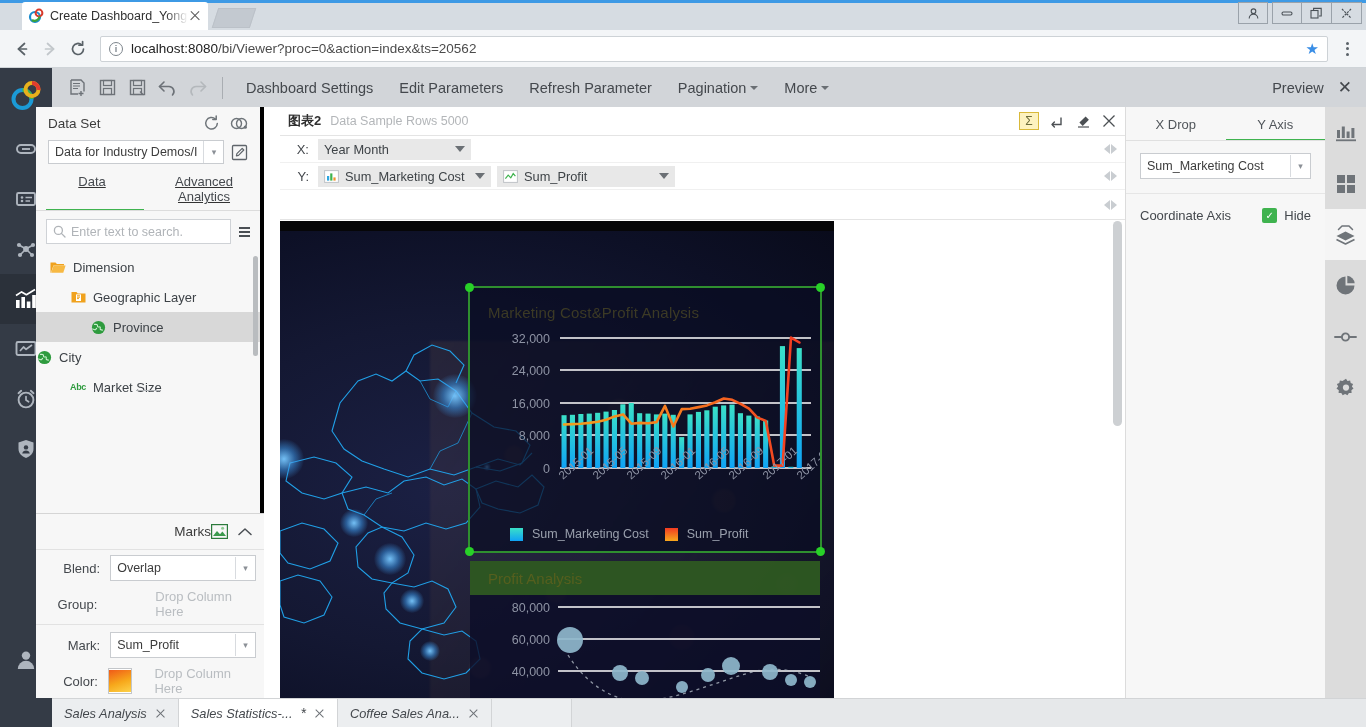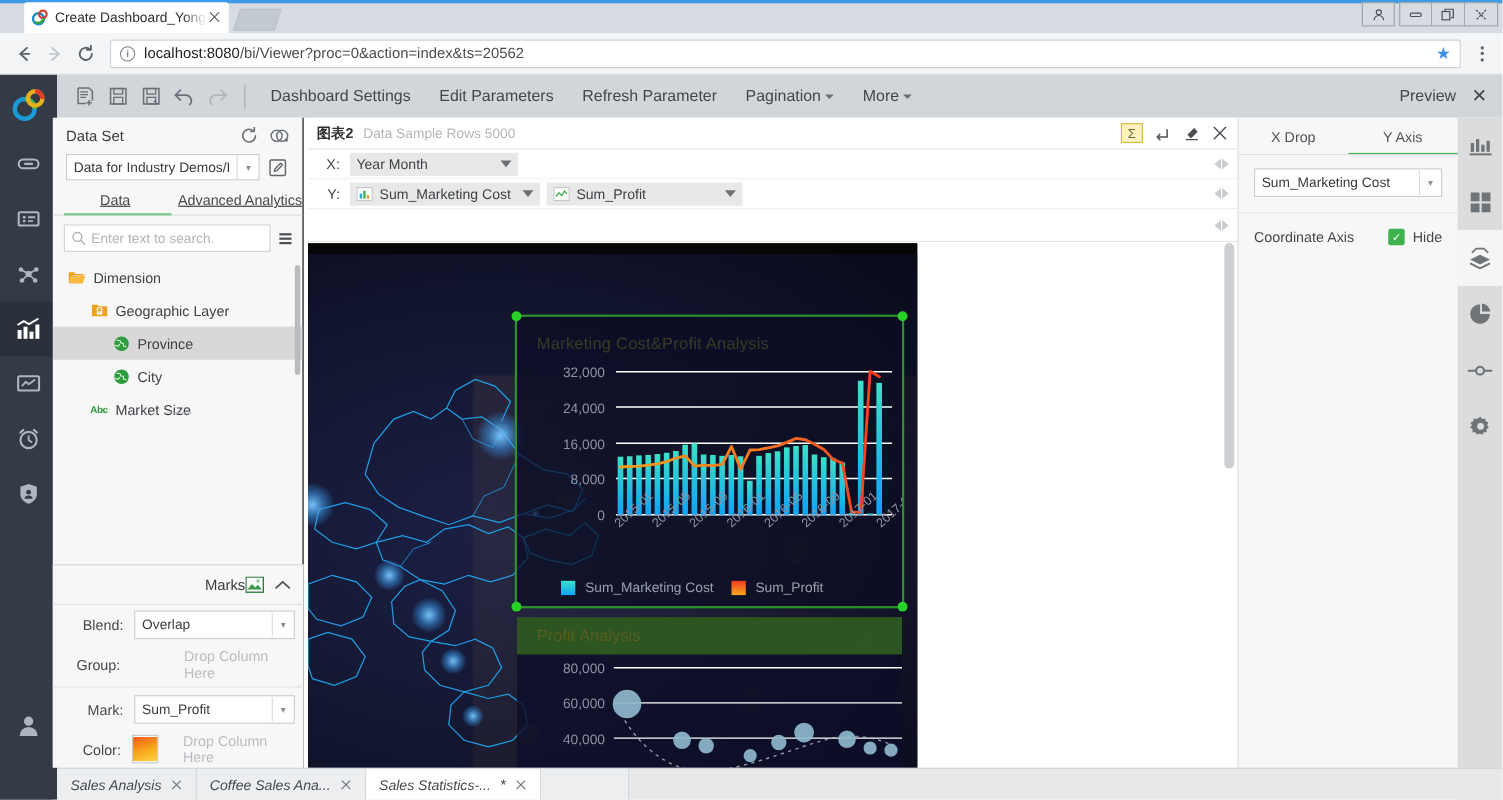--- a/index.html
+++ b/index.html
@@ -100,22 +100,22 @@
     font-size:14.5px; color:#44484d; padding:0 13px; height:39px;
     display:flex; align-items:center; gap:4px; cursor:pointer;
   }
   .caret { width:0;height:0;border-left:4px solid transparent;border-right:4px solid transparent;border-top:4px solid #6a6f74; }
   .tb-right { margin-left:auto; display:flex; align-items:center; gap:14px; padding-right:14px;}
   .tb-preview { font-size:14.5px; color:#44484d; cursor:pointer;}
   .tb-close { font-size:17px; color:#44484d; cursor:pointer; }
 
   
   .datapanel {
-    position:absolute; top:39px; left:48px; width:228px; height:620px;
-    background:#f7f7f7; border-right:1px solid #000000;
+    position:absolute; top:39px; left:36px; width:228px; height:620px;
+    background:#f7f7f7; border-right:4px solid #000000;
   }
   .dp-head { display:flex; align-items:center; padding:8px 12px 4px 12px; }
   .dp-title { font-size:13.5px; color:#3c3c3c; flex:1 1 auto; }
   .dp-ic { color:#6e7479; margin-left:10px; display:flex; }
   .dp-select-row { display:flex; align-items:center; padding:4px 12px 0 12px; gap:6px; }
   .sel-box {
     flex:1 1 auto; height:24px; background:#fff; border:1px solid #c9ccd0; display:flex; align-items:center;
   }
   .sel-text { flex:1 1 auto; padding:0 6px; font-size:12.5px; color:#3c3c3c; white-space:nowrap; overflow:hidden; }
   .sel-arrow {
@@ -539,21 +539,21 @@
         <div class="tree-row sel" style="padding-left:54px;">
           <span class="tree-ic">
             <svg width="15" height="15" viewBox="0 0 15 15">
                 <circle cx="7.5" cy="7.5" r="6.6" fill="#2e9b3e"></circle>
                 <path d="M3 4.2c1.3.6 2.2-.3 3.2.5.8.6-.2 1.6.7 2.2.9.6 1.7-.6 2.3.2.6.8-.6 1.7.2 2.4.7.6 1.9.1 2.3 1" fill="none" stroke="#caf0cd" stroke-width="1.1"></path>
                 <path d="M1.3 9.1c1.4-.4 2.2 1 3.1.6.8-.3.5-1.6 1.7-1.3" fill="none" stroke="#caf0cd" stroke-width="1.1"></path>
               </svg>
           </span>
           <span>Province</span>
         </div>
-        <div class="tree-row" style="padding-left:54px;">
+        <div class="tree-row" style="">
           <span class="tree-ic">
             <svg width="15" height="15" viewBox="0 0 15 15">
                 <circle cx="7.5" cy="7.5" r="6.6" fill="#2e9b3e"></circle>
                 <path d="M3 4.2c1.3.6 2.2-.3 3.2.5.8.6-.2 1.6.7 2.2.9.6 1.7-.6 2.3.2.6.8-.6 1.7.2 2.4.7.6 1.9.1 2.3 1" fill="none" stroke="#caf0cd" stroke-width="1.1"></path>
                 <path d="M1.3 9.1c1.4-.4 2.2 1 3.1.6.8-.3.5-1.6 1.7-1.3" fill="none" stroke="#caf0cd" stroke-width="1.1"></path>
               </svg>
           </span>
           <span>City</span>
         </div>
         <div class="tree-row" style="padding-left:34px;">
@@ -945,26 +945,26 @@
           </svg>
       </div>
     </div>
 
     <div class="bottom-left-dark"></div>
     <div class="bottombar">
       <div class="btab">
         <span>Sales Analysis</span>
         <span class="btab-x"></span>
       </div>
-      <div class="btab">
-        <span>Coffee Sales Ana...</span>
-        <span class="btab-x"></span>
-      </div>
       <div class="btab active">
         <span>Sales Statistics-...</span>
         <span style="font-size:14px;line-height:8px;">*</span>
         <span class="btab-x"></span>
       </div>
+      <div class="btab">
+        <span>Coffee Sales Ana...</span>
+        <span class="btab-x"></span>
+      </div>
       <div class="btab-pad"></div>
     </div>
 
   </div>
 </div>
 
 </body></html>

